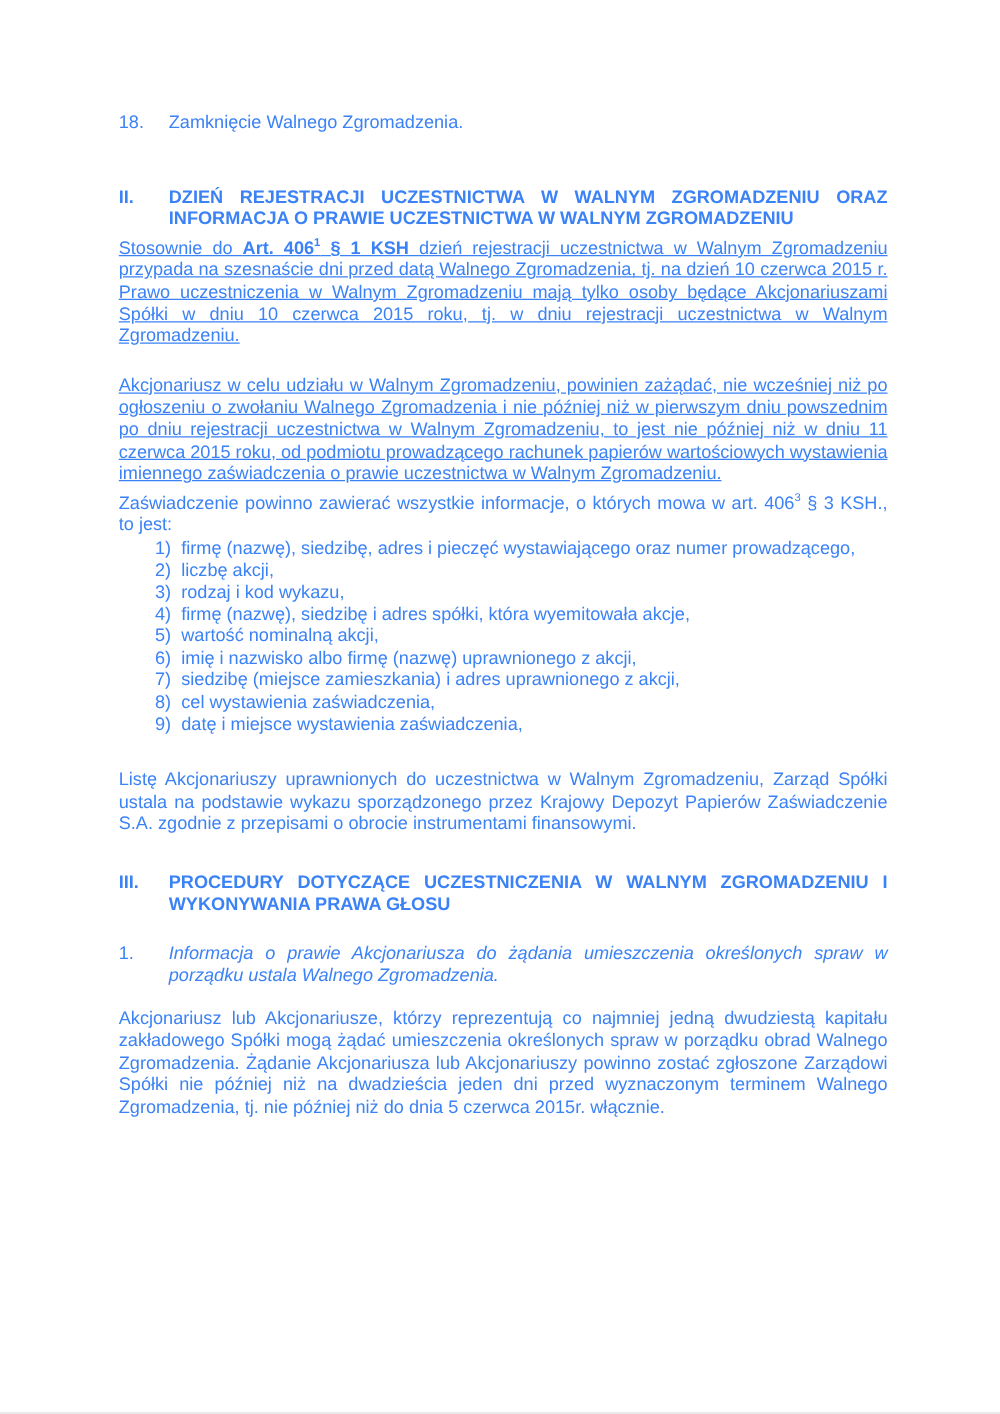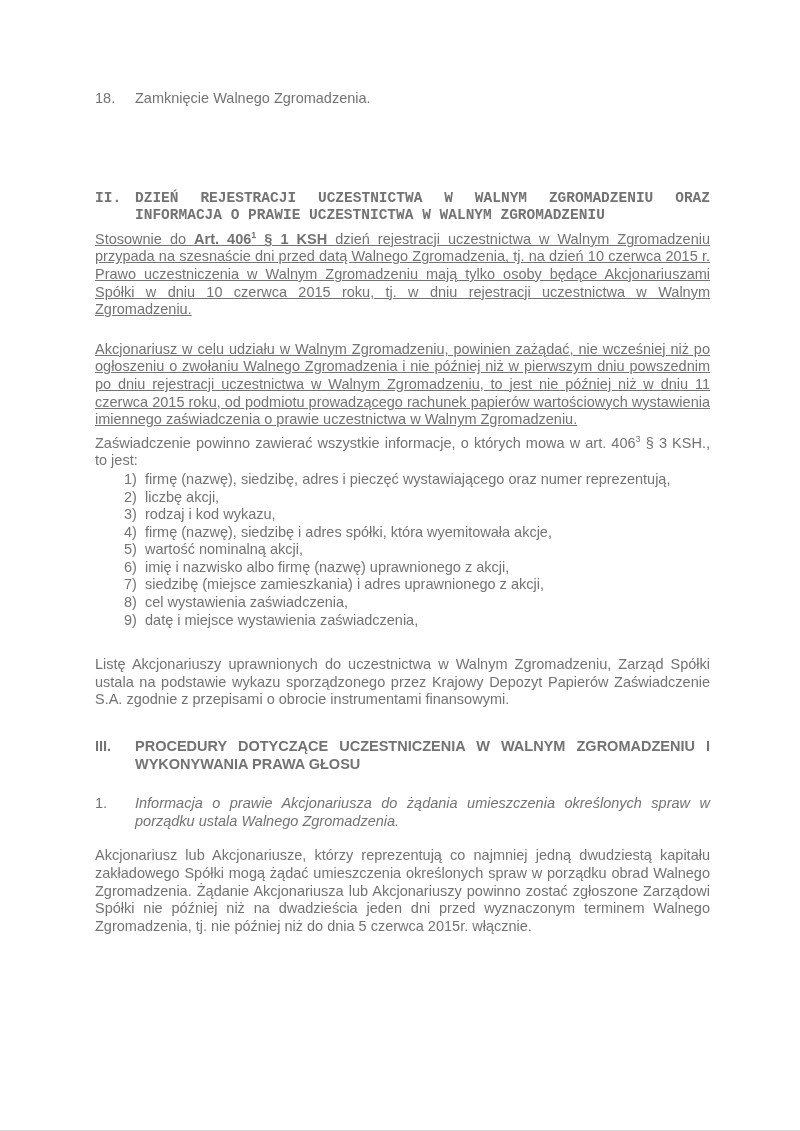--- a/index.html
+++ b/index.html
@@ -6,21 +6,21 @@
     margin: 0;
     padding: 0;
     background: #ffffff;
   }
   .page {
     position: relative;
     width: 800px;
     height: 1131px;
     box-sizing: border-box;
     background: #ffffff;
-    color: #737373;
+    color: #3b82f6;
     font-family: "Liberation Sans", "DejaVu Sans", sans-serif;
     font-size: 14.5px;
     line-height: 17.6px;
     padding: 90px 90px 12px 95px;
     border-bottom: 1px solid #d8d8d8;
     overflow: hidden;
   }
   .block, .para {
     margin: 0;
     padding: 0;
@@ -36,21 +36,21 @@
     top: 0;
   }
   .bold { font-weight: bold; }
   .b { font-weight: bold; }
   .italic { font-style: italic; }
   .sup {
     font-size: 9px;
     line-height: 0;
     vertical-align: super;
   }
-  .sec2 { margin-top: 82px; font-family: Liberation Mono, monospace; }
+  .sec2 { margin-top: 42px; }
   .p1 { margin-top: 6px; text-decoration: underline; }
   .p2 { margin-top: 22px; text-decoration: underline; }
   .p3 { margin-top: 6px; }
   .list { margin-top: 1px; }
   .p4 { margin-top: 27px; }
   .sec3 { margin-top: 29px; }
   .proc1 { margin-top: 22px; }
   .p5 { margin-top: 17px; }
   .list-item {
     padding-left: 65px;
@@ -78,21 +78,21 @@
     <span>DZIEŃ REJESTRACJI UCZESTNICTWA W WALNYM ZGROMADZENIU ORAZ INFORMACJA O PRAWIE UCZESTNICTWA W WALNYM ZGROMADZENIU</span>
   </div>
 
   <p class="para justify p1"><span>Stosownie do </span><span class="b">Art. 406</span><span class="sup b">1</span><span class="b"> § 1 KSH </span><span>dzień rejestracji uczestnictwa w Walnym Zgromadzeniu przypada na szesnaście dni przed datą Walnego Zgromadzenia, tj. na dzień 10 czerwca 2015 r. Prawo uczestniczenia w Walnym Zgromadzeniu mają tylko osoby będące Akcjonariuszami Spółki w dniu 10 czerwca 2015 roku, tj. w dniu rejestracji uczestnictwa w Walnym Zgromadzeniu.</span></p>
 
   <p class="para justify p2">Akcjonariusz w celu udziału w Walnym Zgromadzeniu, powinien zażądać, nie wcześniej niż po ogłoszeniu o zwołaniu Walnego Zgromadzenia i nie później niż w pierwszym dniu powszednim po dniu rejestracji uczestnictwa w Walnym Zgromadzeniu, to jest nie później niż w dniu 11 czerwca 2015 roku, od podmiotu prowadzącego rachunek papierów wartościowych wystawienia imiennego zaświadczenia o prawie uczestnictwa w Walnym Zgromadzeniu.</p>
 
   <p class="para justify p3"><span>Zaświadczenie powinno zawierać wszystkie informacje, o których mowa w art. 406</span><span class="sup">3</span><span> § 3 KSH., to jest:</span></p>
 
   <div class="list">
-    <div class="list-item"><span class="li-num">1)</span><span>firmę (nazwę), siedzibę, adres i pieczęć wystawiającego oraz numer reprezentują,</span></div>
+    <div class="list-item"><span class="li-num">1)</span><span>firmę (nazwę), siedzibę, adres i pieczęć wystawiającego oraz numer prowadzącego,</span></div>
     <div class="list-item"><span class="li-num">2)</span><span>liczbę akcji,</span></div>
     <div class="list-item"><span class="li-num">3)</span><span>rodzaj i kod wykazu,</span></div>
     <div class="list-item"><span class="li-num">4)</span><span>firmę (nazwę), siedzibę i adres spółki, która wyemitowała akcje,</span></div>
     <div class="list-item"><span class="li-num">5)</span><span>wartość nominalną akcji,</span></div>
     <div class="list-item"><span class="li-num">6)</span><span>imię i nazwisko albo firmę (nazwę) uprawnionego z akcji,</span></div>
     <div class="list-item"><span class="li-num">7)</span><span>siedzibę (miejsce zamieszkania) i adres uprawnionego z akcji,</span></div>
     <div class="list-item"><span class="li-num">8)</span><span>cel wystawienia zaświadczenia,</span></div>
     <div class="list-item"><span class="li-num">9)</span><span>datę i miejsce wystawienia zaświadczenia,</span></div>
   </div>
 

